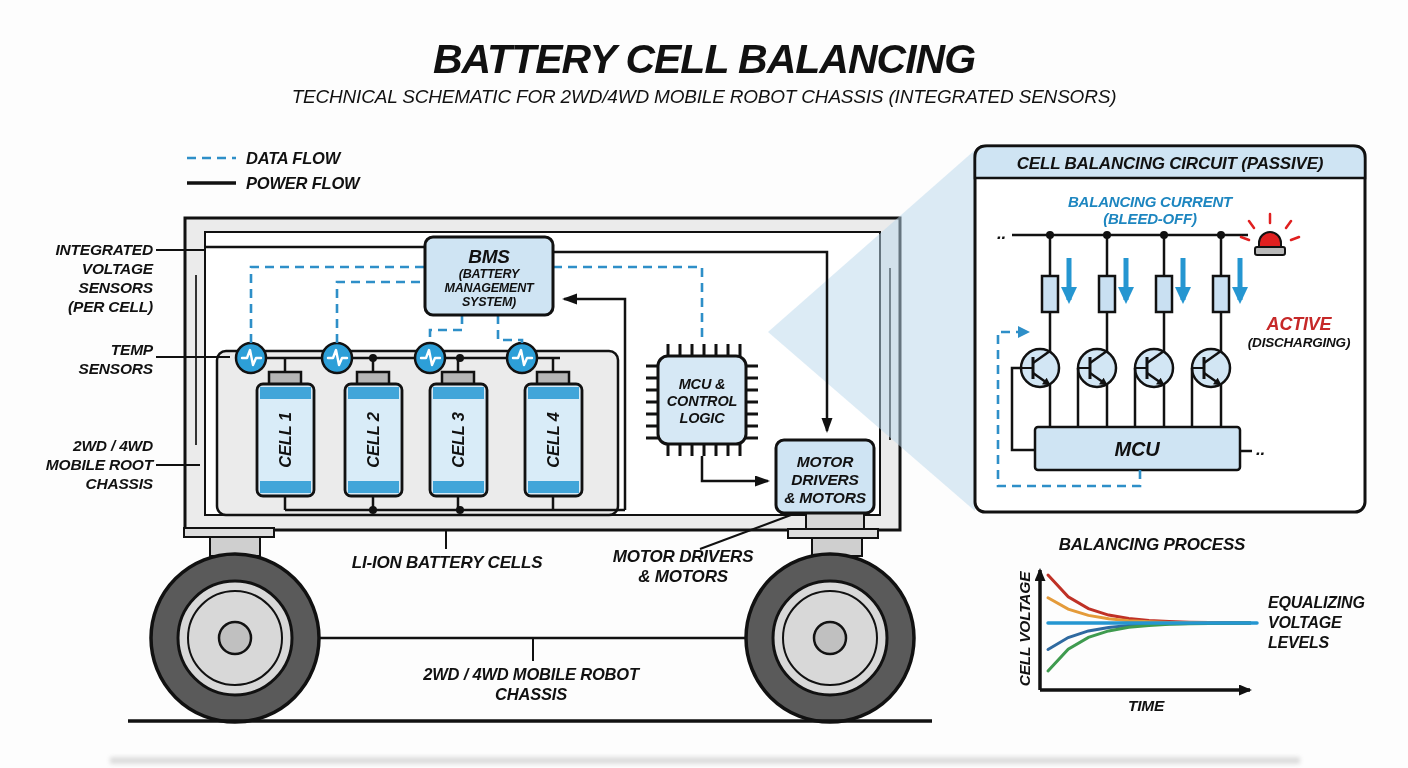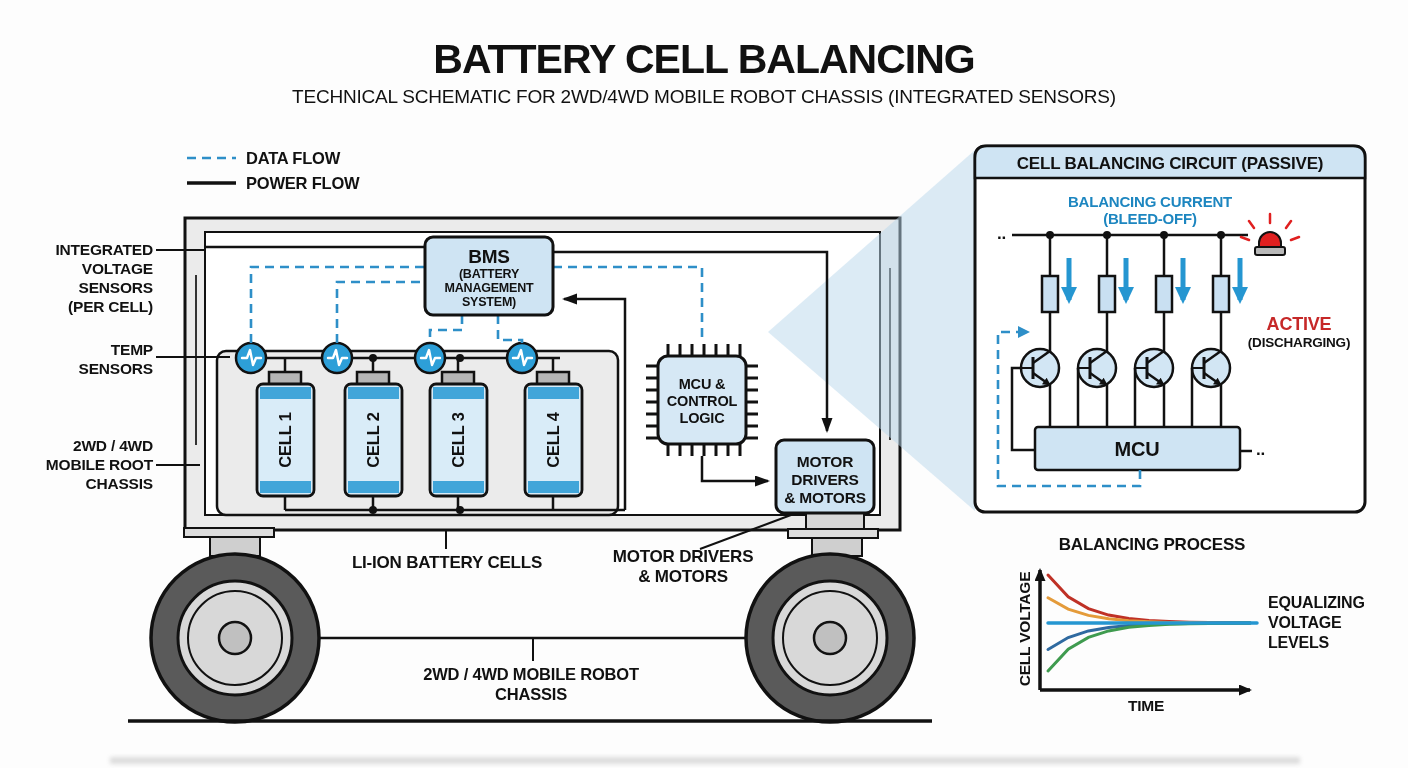--- a/index.html
+++ b/index.html
@@ -1,16 +1,16 @@
 <!DOCTYPE html>
 <html><head>
 <meta charset="utf-8">
 <style>
   html,body{margin:0;padding:0;background:#ffffff;}
-  .stage{position:relative;width:1408px;height:768px;background:#fdfdfd;overflow:hidden;}
+  .stage{position:relative;width:1408px;height:768px;background:#fdfdfd;overflow:hidden;font-style:italic;}
   svg{display:block;}
   svg text{font-family:"Liberation Sans","DejaVu Sans",sans-serif;fill:#111;letter-spacing:-0.2px;}
   .t-title{font-weight:bold;letter-spacing:-1px;}
   .t-sub{font-weight:normal;letter-spacing:-0.2px;}
   .b{font-weight:bold;}
   .blue{fill:#1d86c0;}
   .red{fill:#c62828;}
   .wire{stroke:#111;stroke-width:2.5;fill:none;}
   .dash{stroke:#2e8fc8;stroke-width:2.6;fill:none;stroke-dasharray:9 6;}
 </style>

